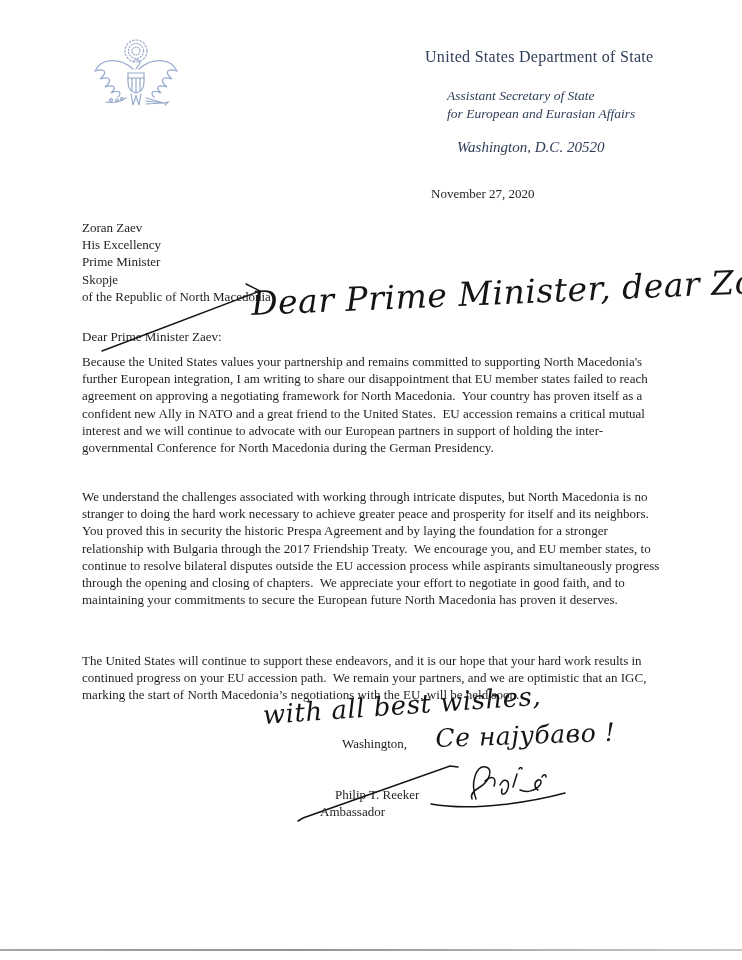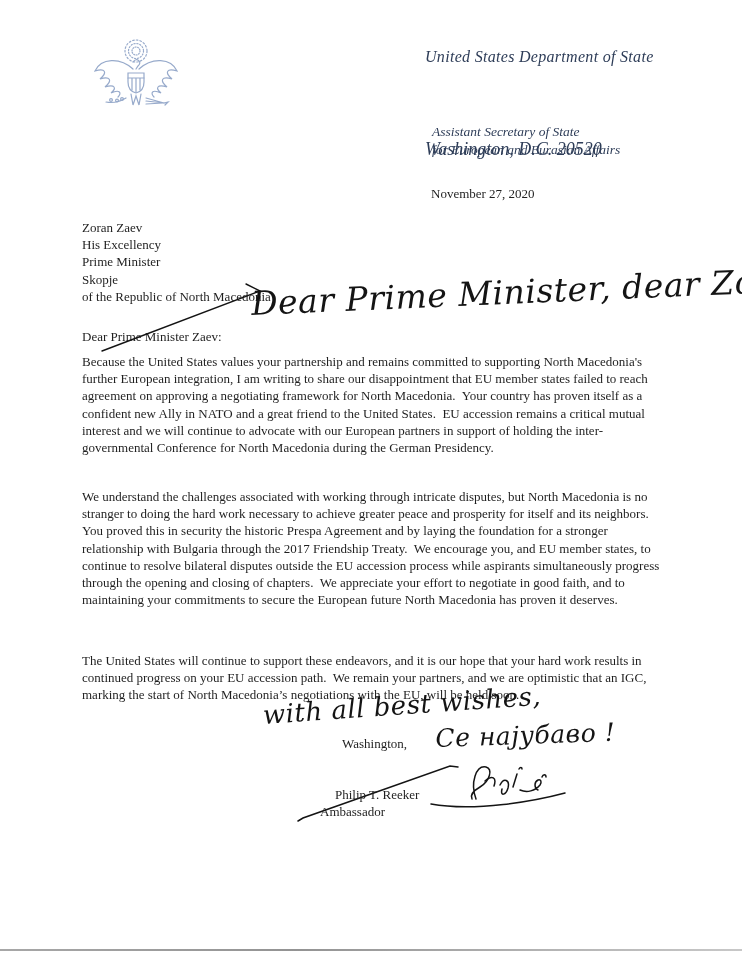--- a/index.html
+++ b/index.html
@@ -9,27 +9,26 @@
     background:#ffffff;
     overflow:hidden;
     font-family:"Liberation Serif", serif;
     color:#1f1f1f;
   }
   .abs{position:absolute;}
   
   .dept{
     font-size:16px;letter-spacing:.3px;color:#2e3d58;font-weight:500;
     font-family:"Liberation Serif", serif;
-    font-style:italic;
   }
   .office{
     font-size:13.5px;font-style:italic;color:#2e3d58;line-height:17.5px;
   }
   .location{
-    font-size:18px;font-style:italic;color:#2e3d58;
+    font-size:15px;font-style:italic;color:#2e3d58;margin-left:32px;
   }
   
   .typed{
     font-size:13px;line-height:17.2px;color:#1f1f1f;
     font-family:"Liberation Serif", serif;
   }
   .para{
     width:590px;white-space:pre-wrap;
   }
   
@@ -77,21 +76,21 @@
       <circle cx="25" cy="64" r="1.4"></circle>
         <circle cx="31" cy="64.5" r="1.4"></circle>
         <circle cx="36" cy="63" r="1.4"></circle>
 
       <path d="M60,62 l18,5 M60,65 l18,2 M60,68 l17,-1"></path>
       <path d="M78,67 l4,-1 l-3,3"></path>
     </svg>
   </div>
 
   <div class="abs dept" style="left:425px;top:48px;">United States Department of State</div>
-  <div class="abs office" style="left:432px;top:87px;margin-top:36px;">
+  <div class="abs office" style="left:447px;top:87px;">
     <div>Assistant Secretary of State</div>
     <div>for European and Eurasian Affairs</div>
   </div>
   <div class="abs location" style="left:425px;top:139px;">Washington, D.C. 20520</div>
 
   <div class="abs typed" style="left:431px;top:185px;">November 27, 2020</div>
 
   <div class="abs typed" style="left:82px;top:219px;">
     <div>Zoran Zaev</div>
     <div>His Excellency</div>

